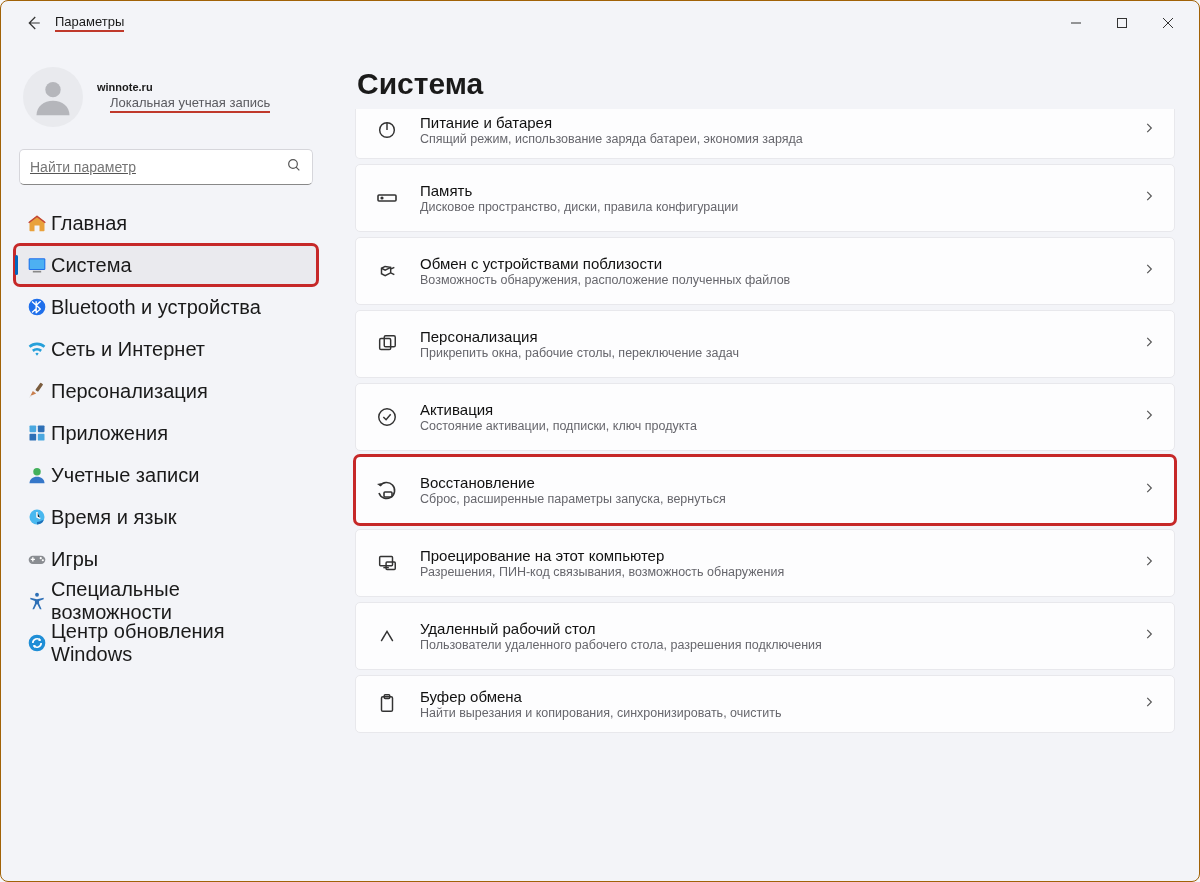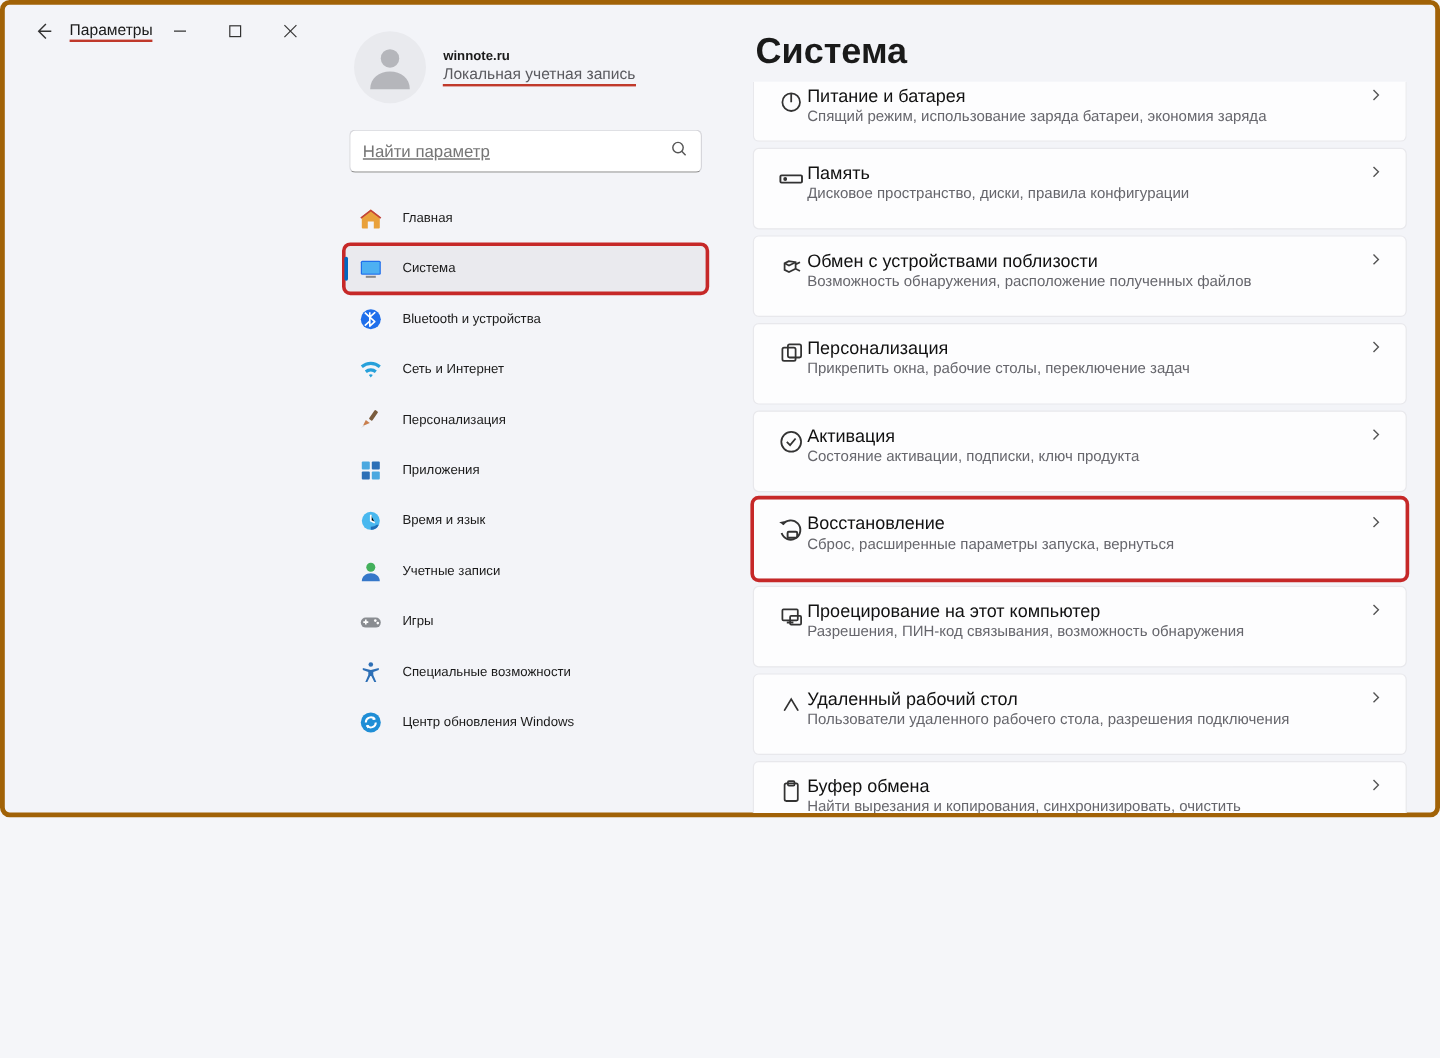--- a/index.html
+++ b/index.html
@@ -7,26 +7,26 @@
     font-family: "Segoe UI", -apple-system, sans-serif;
     background: #f5f6f9;
     width: 1200px;
     height: 882px;
     overflow: hidden;
     color: #1a1a1a;
     position: relative;
   }
   .window {
     width: 1200px;
-    height: 681px;
+    height: 882px;
     background: #f3f4f8;
     border-radius: 8px;
-    border: 4px solid #a16207;
+    border: 1px solid #a16207;
     display: flex;
-    flex-direction: row;
+    flex-direction: column;
   }
   .titlebar {
     height: 44px;
     display: flex;
     align-items: center;
     padding: 0 8px 0 18px;
     flex-shrink: 0;
   }
   .titlebar .back {
     width: 28px; height: 28px;
@@ -73,43 +73,44 @@
     border-radius: 50%;
     background: #e9eaee;
     display:flex;align-items:center;justify-content:center;
   }
   .account-name { font-weight: 600; font-size: 11px; }
   .account-sub {
     font-size: 13px; color: #5a5a5f;
     border-bottom: 2px solid #c0392b;
     display:inline-block;
     padding-bottom: 1px;
+    margin-left: 13px;
   }
   .search {
     margin: 4px 4px 18px 4px;
     height: 36px;
     background: #fff;
     border: 1px solid #d6d6db;
     border-bottom: 1.5px solid #888;
     border-radius: 5px;
     display:flex;align-items:center;
     padding: 0 10px;
   }
   .search input {
     flex:1;border:none;outline:none;background:transparent;
     font-size: 14px; color:#555;text-decoration:underline;
   }
   .search .sicon { color:#555; }
   .nav { display:flex;flex-direction:column;gap:2px; }
   .nav-item {
-    display:flex;align-items:center;gap:16px;
+    display:flex;align-items:center;gap:4px;
     height: 40px;
     padding: 0 12px;
     border-radius: 5px;
-    font-size: 11px;
+    font-size: 20px;
     position:relative;
   }
   .nav-item.selected {
     background: #eaeaee;
   }
   .nav-item.selected::before {
     content:"";
     position:absolute;
     left:0; top:10px; bottom:10px; width:3px;
     background:#0067c0;
@@ -131,22 +132,23 @@
     font-size: 30px;
     font-weight: 600;
     margin: 6px 0 8px 2px;
   }
   .panel-list { display:flex;flex-direction:column;gap:5px; }
   .panel {
     background: #fdfdfe;
     border: 1px solid #e8e8ec;
     border-radius: 5px;
     min-height: 68px;
-    display:flex;
+    display:flex;align-items:center;
     padding: 12px 18px 12px 18px;
+    gap: 20px;
   }
   .panel.cutoff-top {
     border-top-left-radius: 0;
     border-top-right-radius: 0;
     border-top: none;
     min-height: 50px;
     padding-top: 4px;
   }
   .panel.cutoff-bottom {
     min-height: 48px;
@@ -276,35 +278,35 @@
                 <rect x="13" y="3" width="8" height="8" rx="1" fill="#2d6fb6"></rect>
                 <rect x="3" y="13" width="8" height="8" rx="1" fill="#2d6fb6"></rect>
                 <rect x="13" y="13" width="8" height="8" rx="1" fill="#4aa8e0"></rect>
               </svg>
             </span>
             <span>Приложения</span>
           </div>
           <div class="nav-item">
             <span class="nav-icon">
               <svg width="20" height="20" viewBox="0 0 24 24">
+                <circle cx="12" cy="8" r="4.5" fill="#43b05c"></circle>
+                <path fill="#3577c9" d="M3 22c0-5 4-8 9-8s9 3 9 8z"></path>
+              </svg>
+            </span>
+            <span>Учетные записи</span>
+          </div>
+          <div class="nav-item">
+            <span class="nav-icon">
+              <svg width="20" height="20" viewBox="0 0 24 24">
                 <circle cx="12" cy="12" r="9" fill="#49b8ef"></circle>
                 <path stroke="#fff" stroke-width="1.8" d="M12 6v6l4 2"></path>
                 <path fill="#1e6fb8" d="M20 16c-1 3-4 5-8 5v-3c2.5 0 4.5-.8 6-2z"></path>
               </svg>
             </span>
             <span>Время и язык</span>
-          </div>
-          <div class="nav-item">
-            <span class="nav-icon">
-              <svg width="20" height="20" viewBox="0 0 24 24">
-                <circle cx="12" cy="8" r="4.5" fill="#43b05c"></circle>
-                <path fill="#3577c9" d="M3 22c0-5 4-8 9-8s9 3 9 8z"></path>
-              </svg>
-            </span>
-            <span>Учетные записи</span>
           </div>
           <div class="nav-item">
             <span class="nav-icon">
               <svg width="20" height="20" viewBox="0 0 24 24">
                 <rect x="2" y="8" width="20" height="10" rx="5" fill="#8a8d92"></rect>
                 <circle cx="16.5" cy="11" r="1.3" fill="#fff"></circle>
                 <circle cx="19" cy="13.5" r="1.3" fill="#fff"></circle>
                 <path stroke="#fff" stroke-width="1.6" d="M7 10v5M4.5 12.5h5"></path>
               </svg>
             </span>

